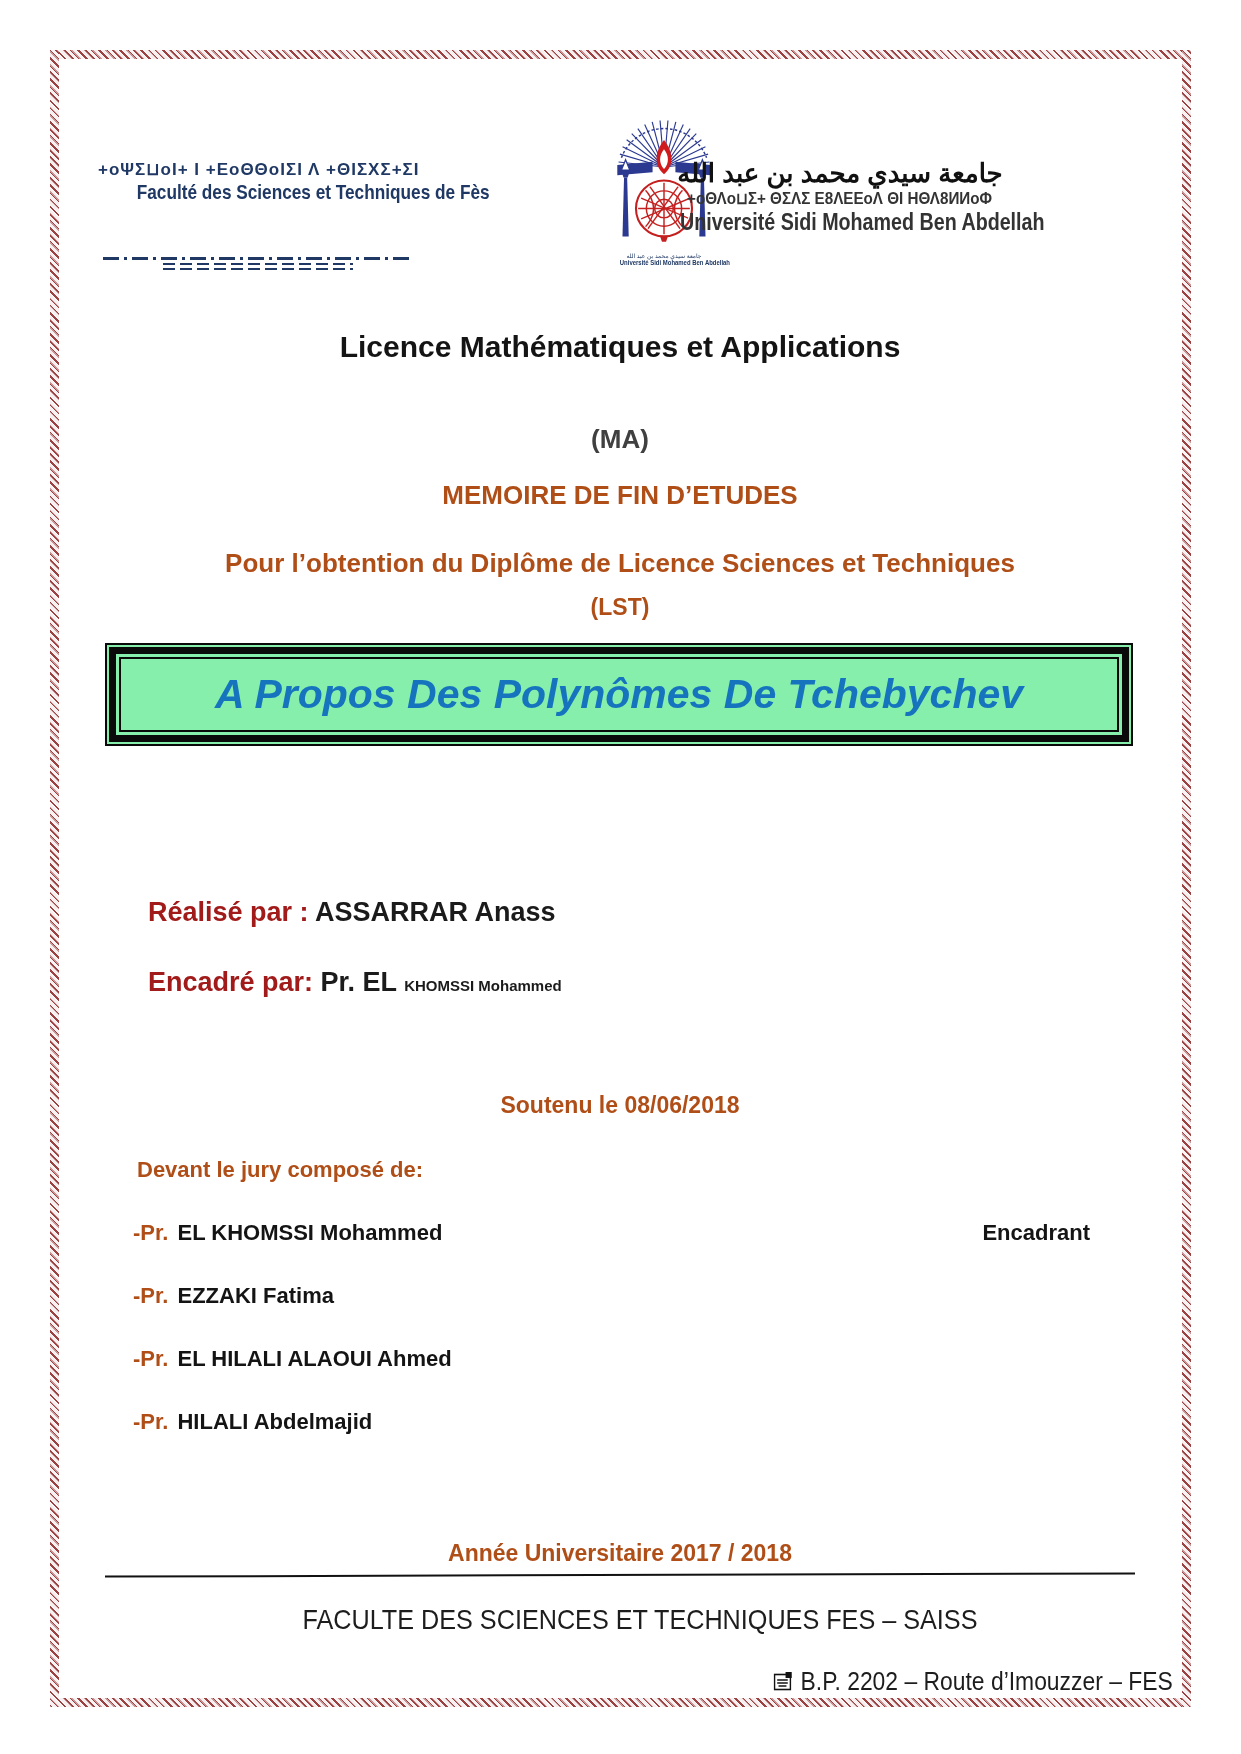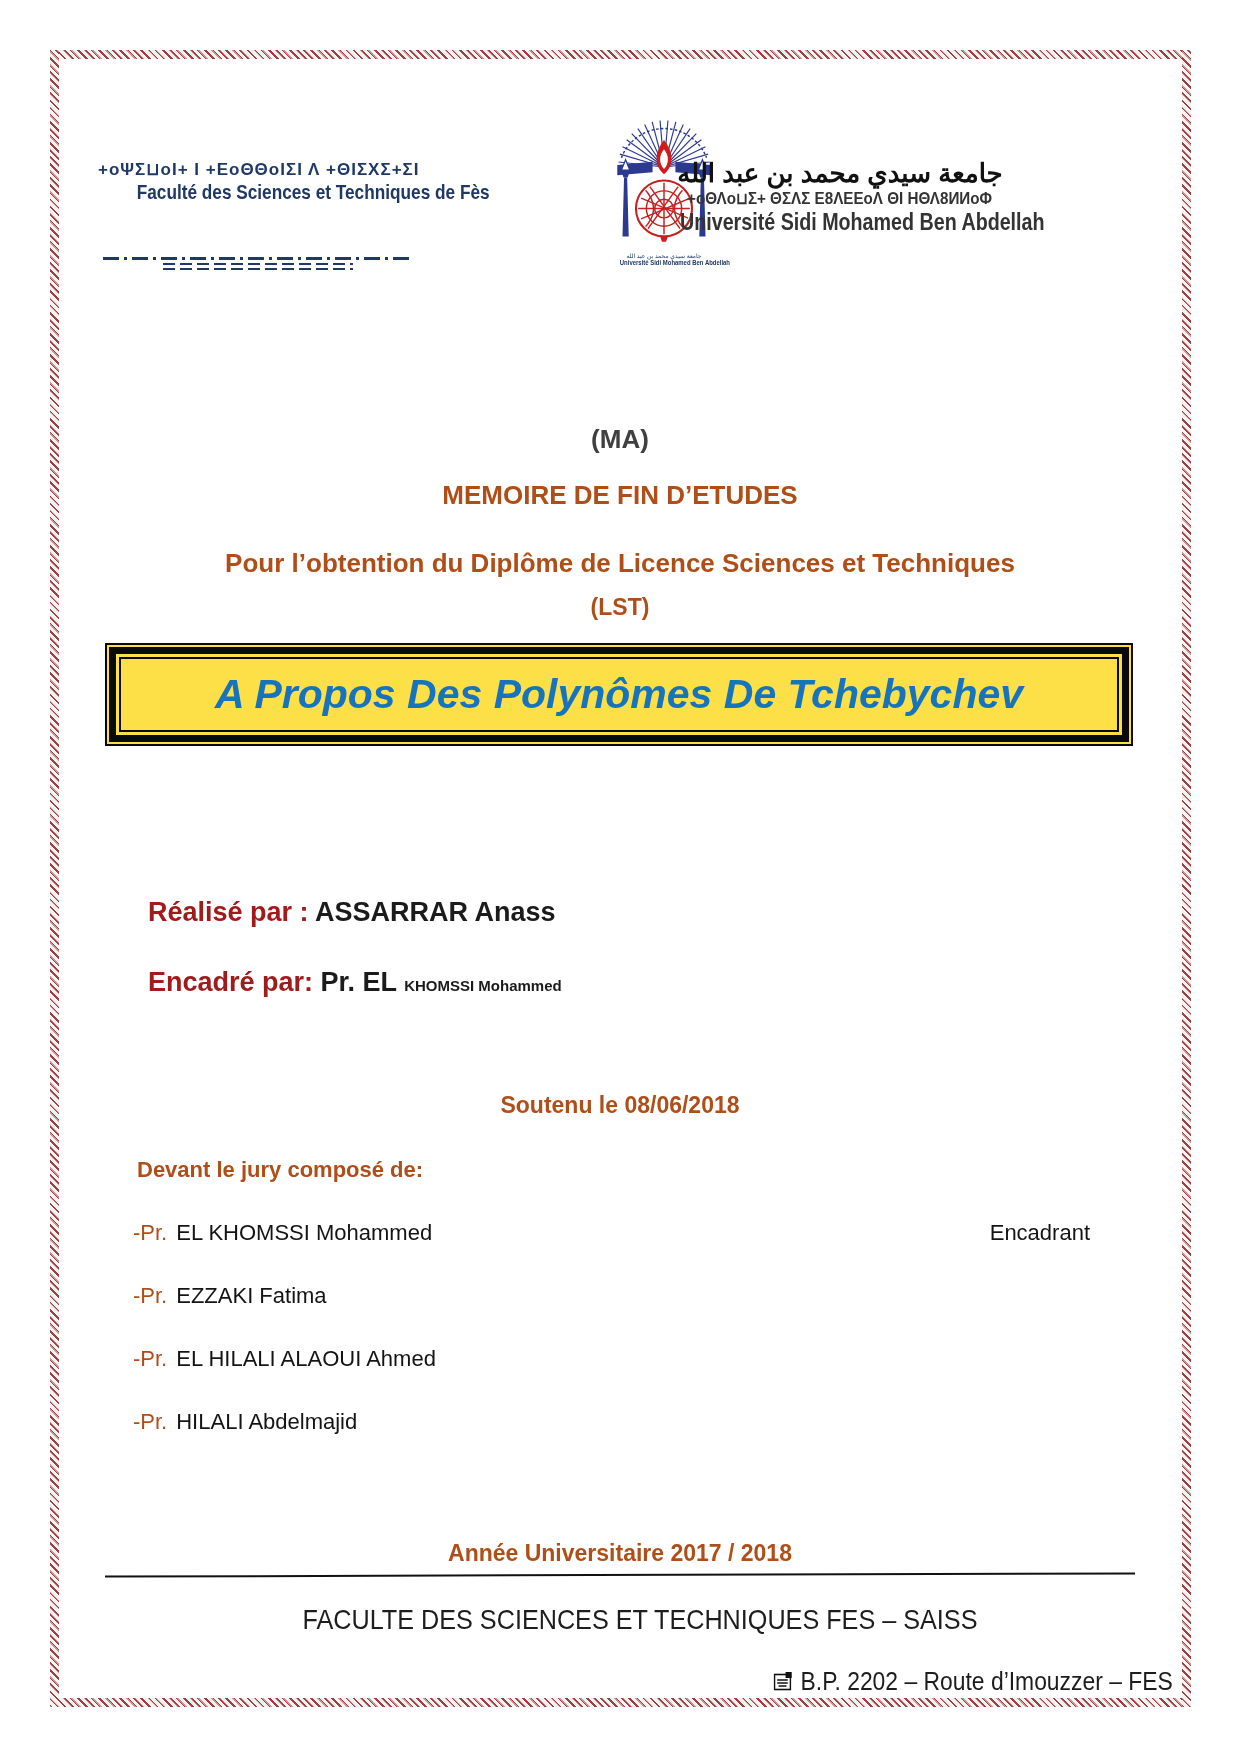--- a/index.html
+++ b/index.html
@@ -53,34 +53,34 @@
   .logo .cap-fr{font-size:7px;color:#1f3864;font-weight:bold;line-height:1.1;white-space:nowrap;transform:scaleX(.85);transform-origin:center;}
 
   
   .l-licence{top:330px;font-size:30px;font-weight:bold;color:#141414;}
   .l-ma{top:424px;font-size:26px;font-weight:bold;color:#404040;}
   .l-memoire{top:480px;font-size:26px;font-weight:bold;}
   .l-obtention{top:548px;font-size:26px;font-weight:bold;}
   .l-lst{top:594px;font-size:23px;font-weight:bold;}
 
   
-  .tbox{left:105px;top:643px;width:1028px;border:2px solid #0a0a0a;padding:2px;box-sizing:border-box;background:#fde047;}
+  .tbox{left:105px;top:643px;width:1028px;border:2px solid #0a0a0a;padding:2px;box-sizing:border-box;background:#86efac;}
   .tbox-mid{border:7px solid #0a0a0a;padding:3px;}
   .tbox-in{border:2px solid #0a0a0a;padding:12px 6px;}
   .title-text{text-align:center;font-size:41px;font-weight:bold;font-style:italic;color:#1674be;white-space:nowrap;}
 
   
   .row-realise{left:148px;top:897px;font-size:27px;font-weight:bold;}
   .row-encadre{left:148px;top:967px;font-size:27px;font-weight:bold;}
   .enc-small{font-size:15px;}
 
   
   .l-soutenu{top:1092px;font-size:23px;font-weight:bold;}
   .l-jury-head{left:137px;top:1157px;font-size:22px;font-weight:bold;}
-  .jury-row{left:133px;width:957px;display:flex;align-items:flex-start;font-size:22px;font-weight:normal;}
+  .jury-row{left:133px;width:957px;display:flex;align-items:flex-start;font-size:22px;font-weight:bold;}
   .jury-prefix{margin-right:9px;}
   .jury-role{margin-left:auto;color:#141414;}
   .jury-name{color:#141414;}
 
   
   .l-annee{top:1540px;font-size:23px;font-weight:bold;}
   .hr-annee{left:105px;top:1574px;width:1030px;height:2px;background:#111;transform:rotate(-0.18deg);}
   .l-fac{left:80px;width:1120px;top:1604px;text-align:center;font-size:28px;color:#1d1d1d;}
   .l-fac span{transform:scaleX(.9);}
   .l-addr{left:80px;width:1120px;top:1666px;text-align:right;font-size:26px;color:#1d1d1d;}
@@ -158,20 +158,21 @@
     <div class="cap-ar">جامعة سيدي محمد بن عبد الله</div>
     <div class="cap-fr">Université Sidi Mohamed Ben Abdellah</div>
   </div>
 
   <div class="abs hdr-right">
     <div class="ar">جامعة سيدي محمد بن عبد الله</div>
     <div class="tf"><span class="sq" style="transform:scaleX(.95)">+oΘΛo⊔Σ+ ΘΣΛΣ Ε8ΛΕΕoΛ ΘΙ ΗΘΛ8ИИoΦ</span></div>
     <div class="fr"><span class="sq" style="transform:scaleX(.82)">Université Sidi Mohamed Ben Abdellah</span></div>
   </div>
 
+  <div class="abs ctr l-licence">Licence Mathématiques et Applications</div>
   <div class="abs ctr l-ma">(MA)</div>
   <div class="abs ctr l-memoire orange">MEMOIRE DE FIN D’ETUDES</div>
   <div class="abs ctr l-obtention orange">Pour l’obtention du Diplôme de Licence Sciences et Techniques</div>
   <div class="abs ctr l-lst orange">(LST)</div>
 
   <div class="abs tbox">
     <div class="tbox-mid">
       <div class="tbox-in">
         <div class="title-text">A Propos Des Polynômes De Tchebychev</div>
       </div>

